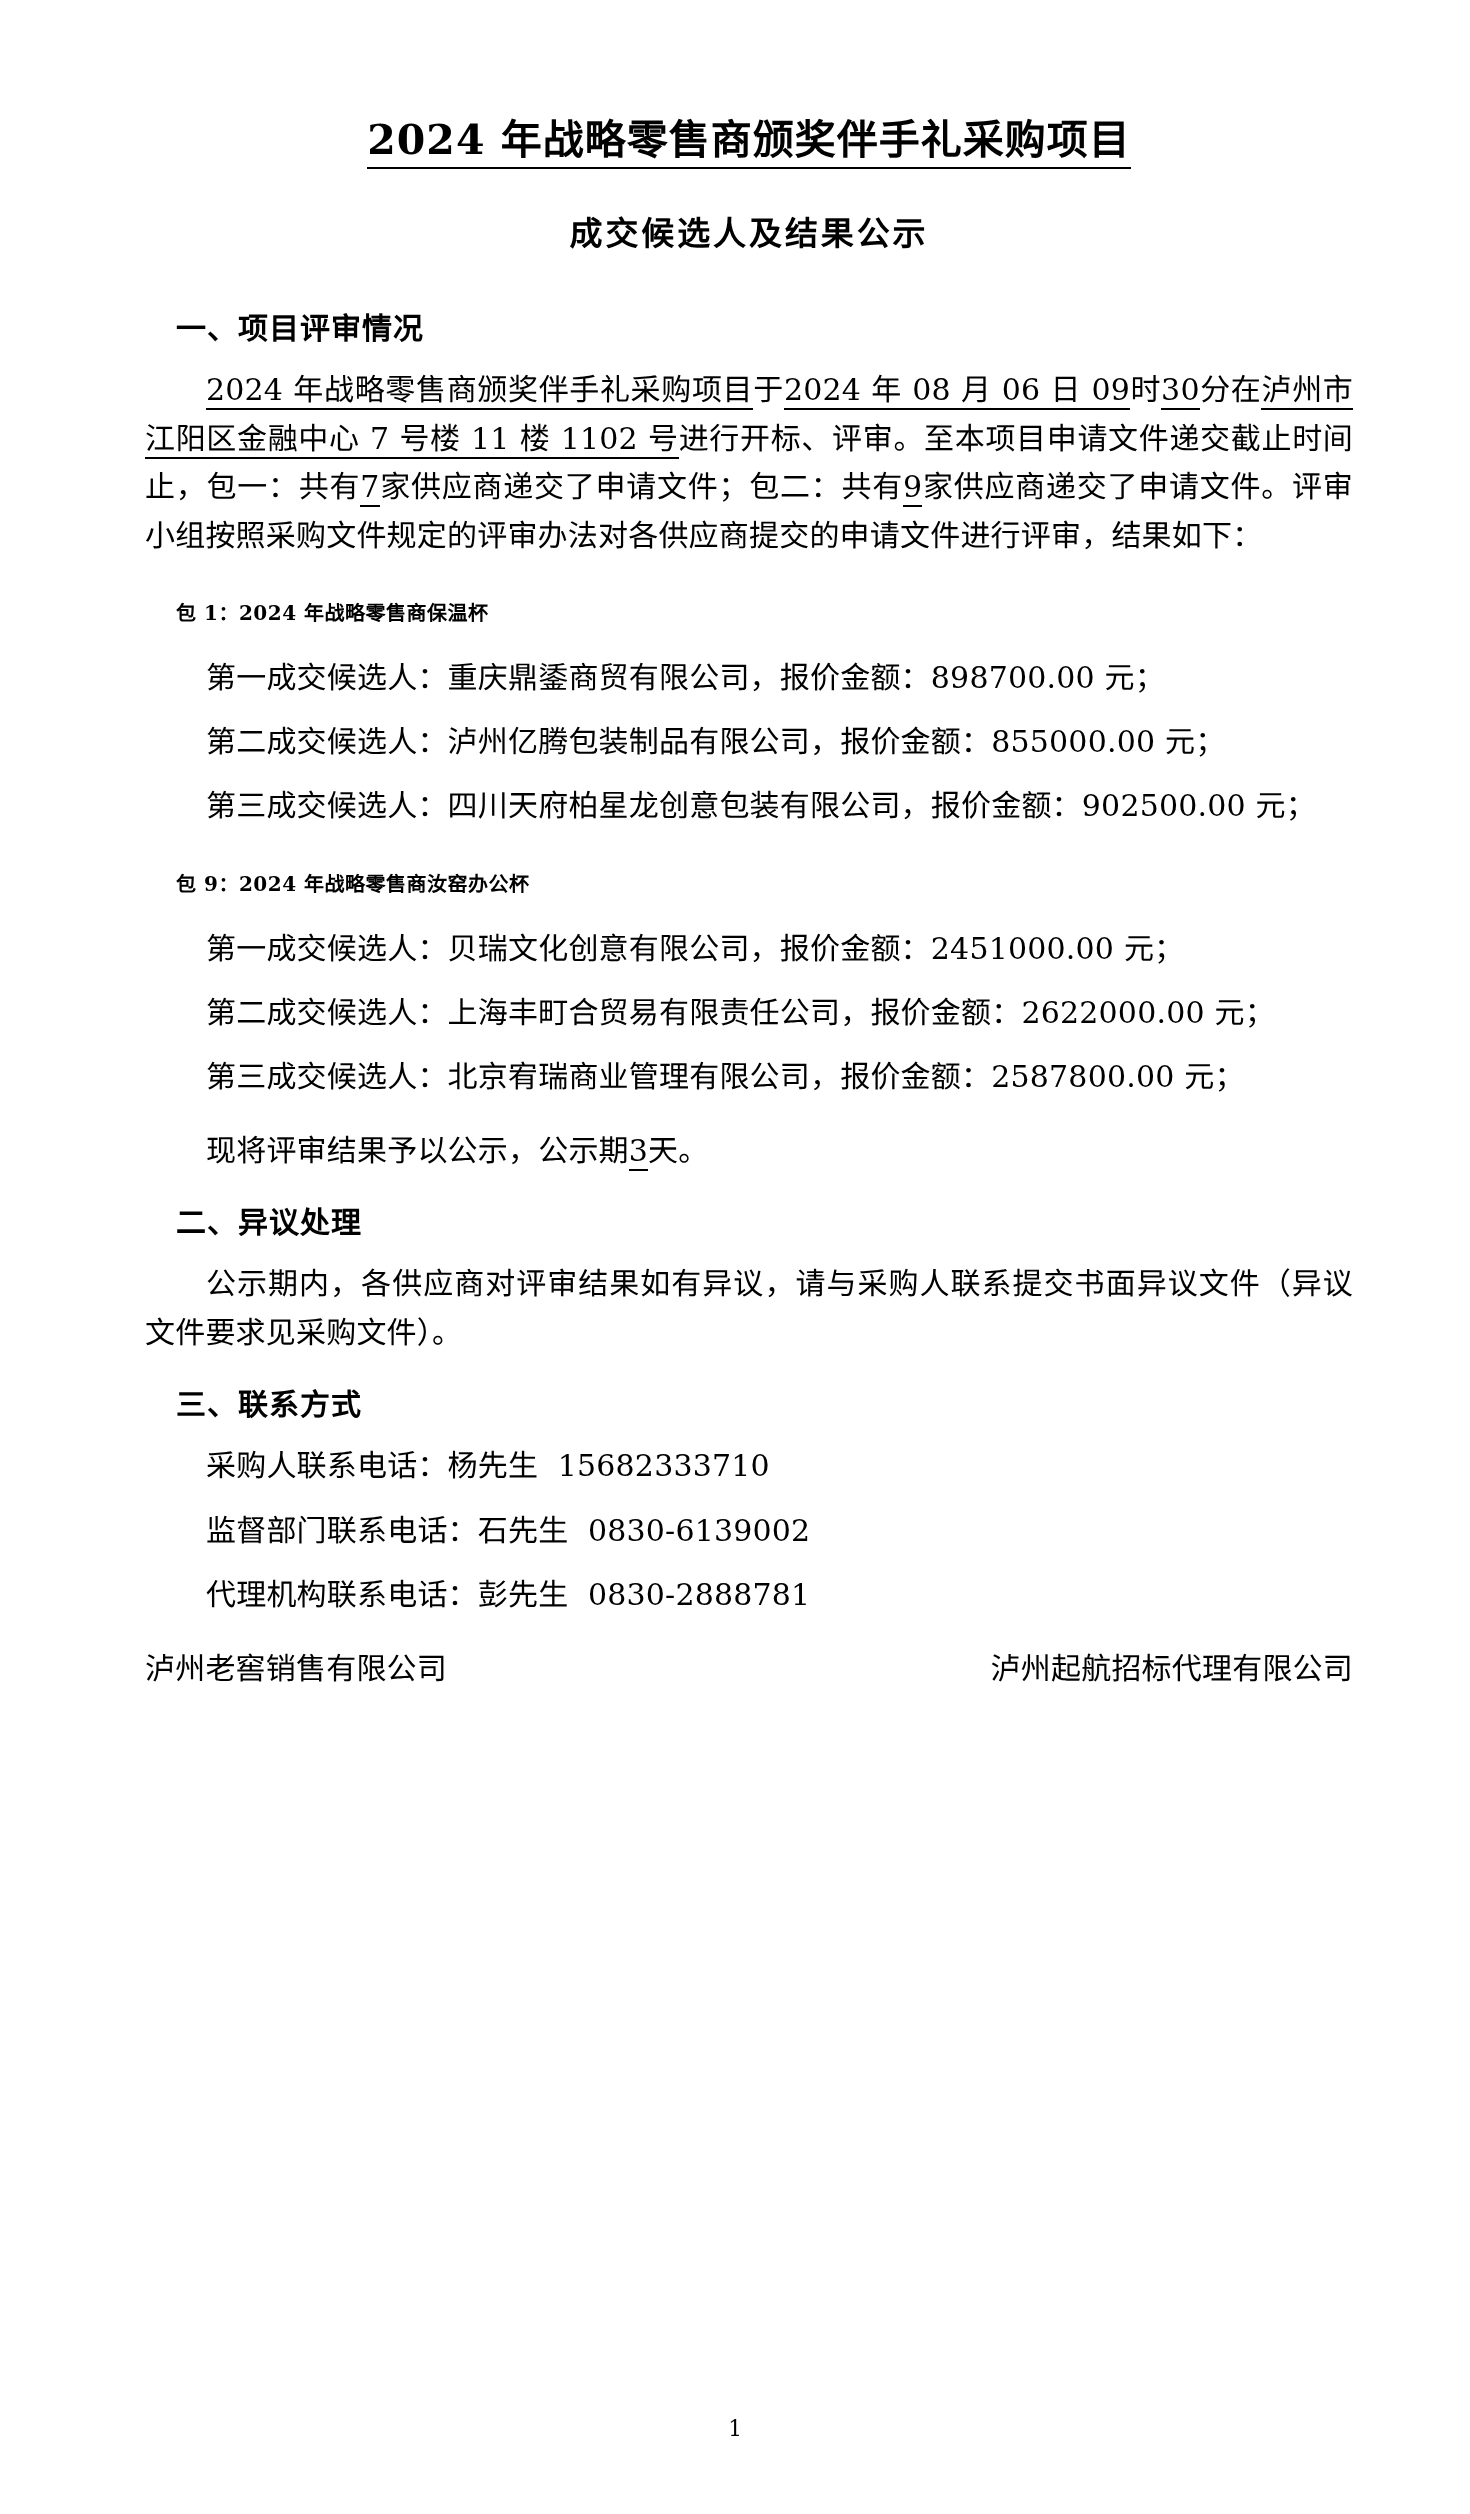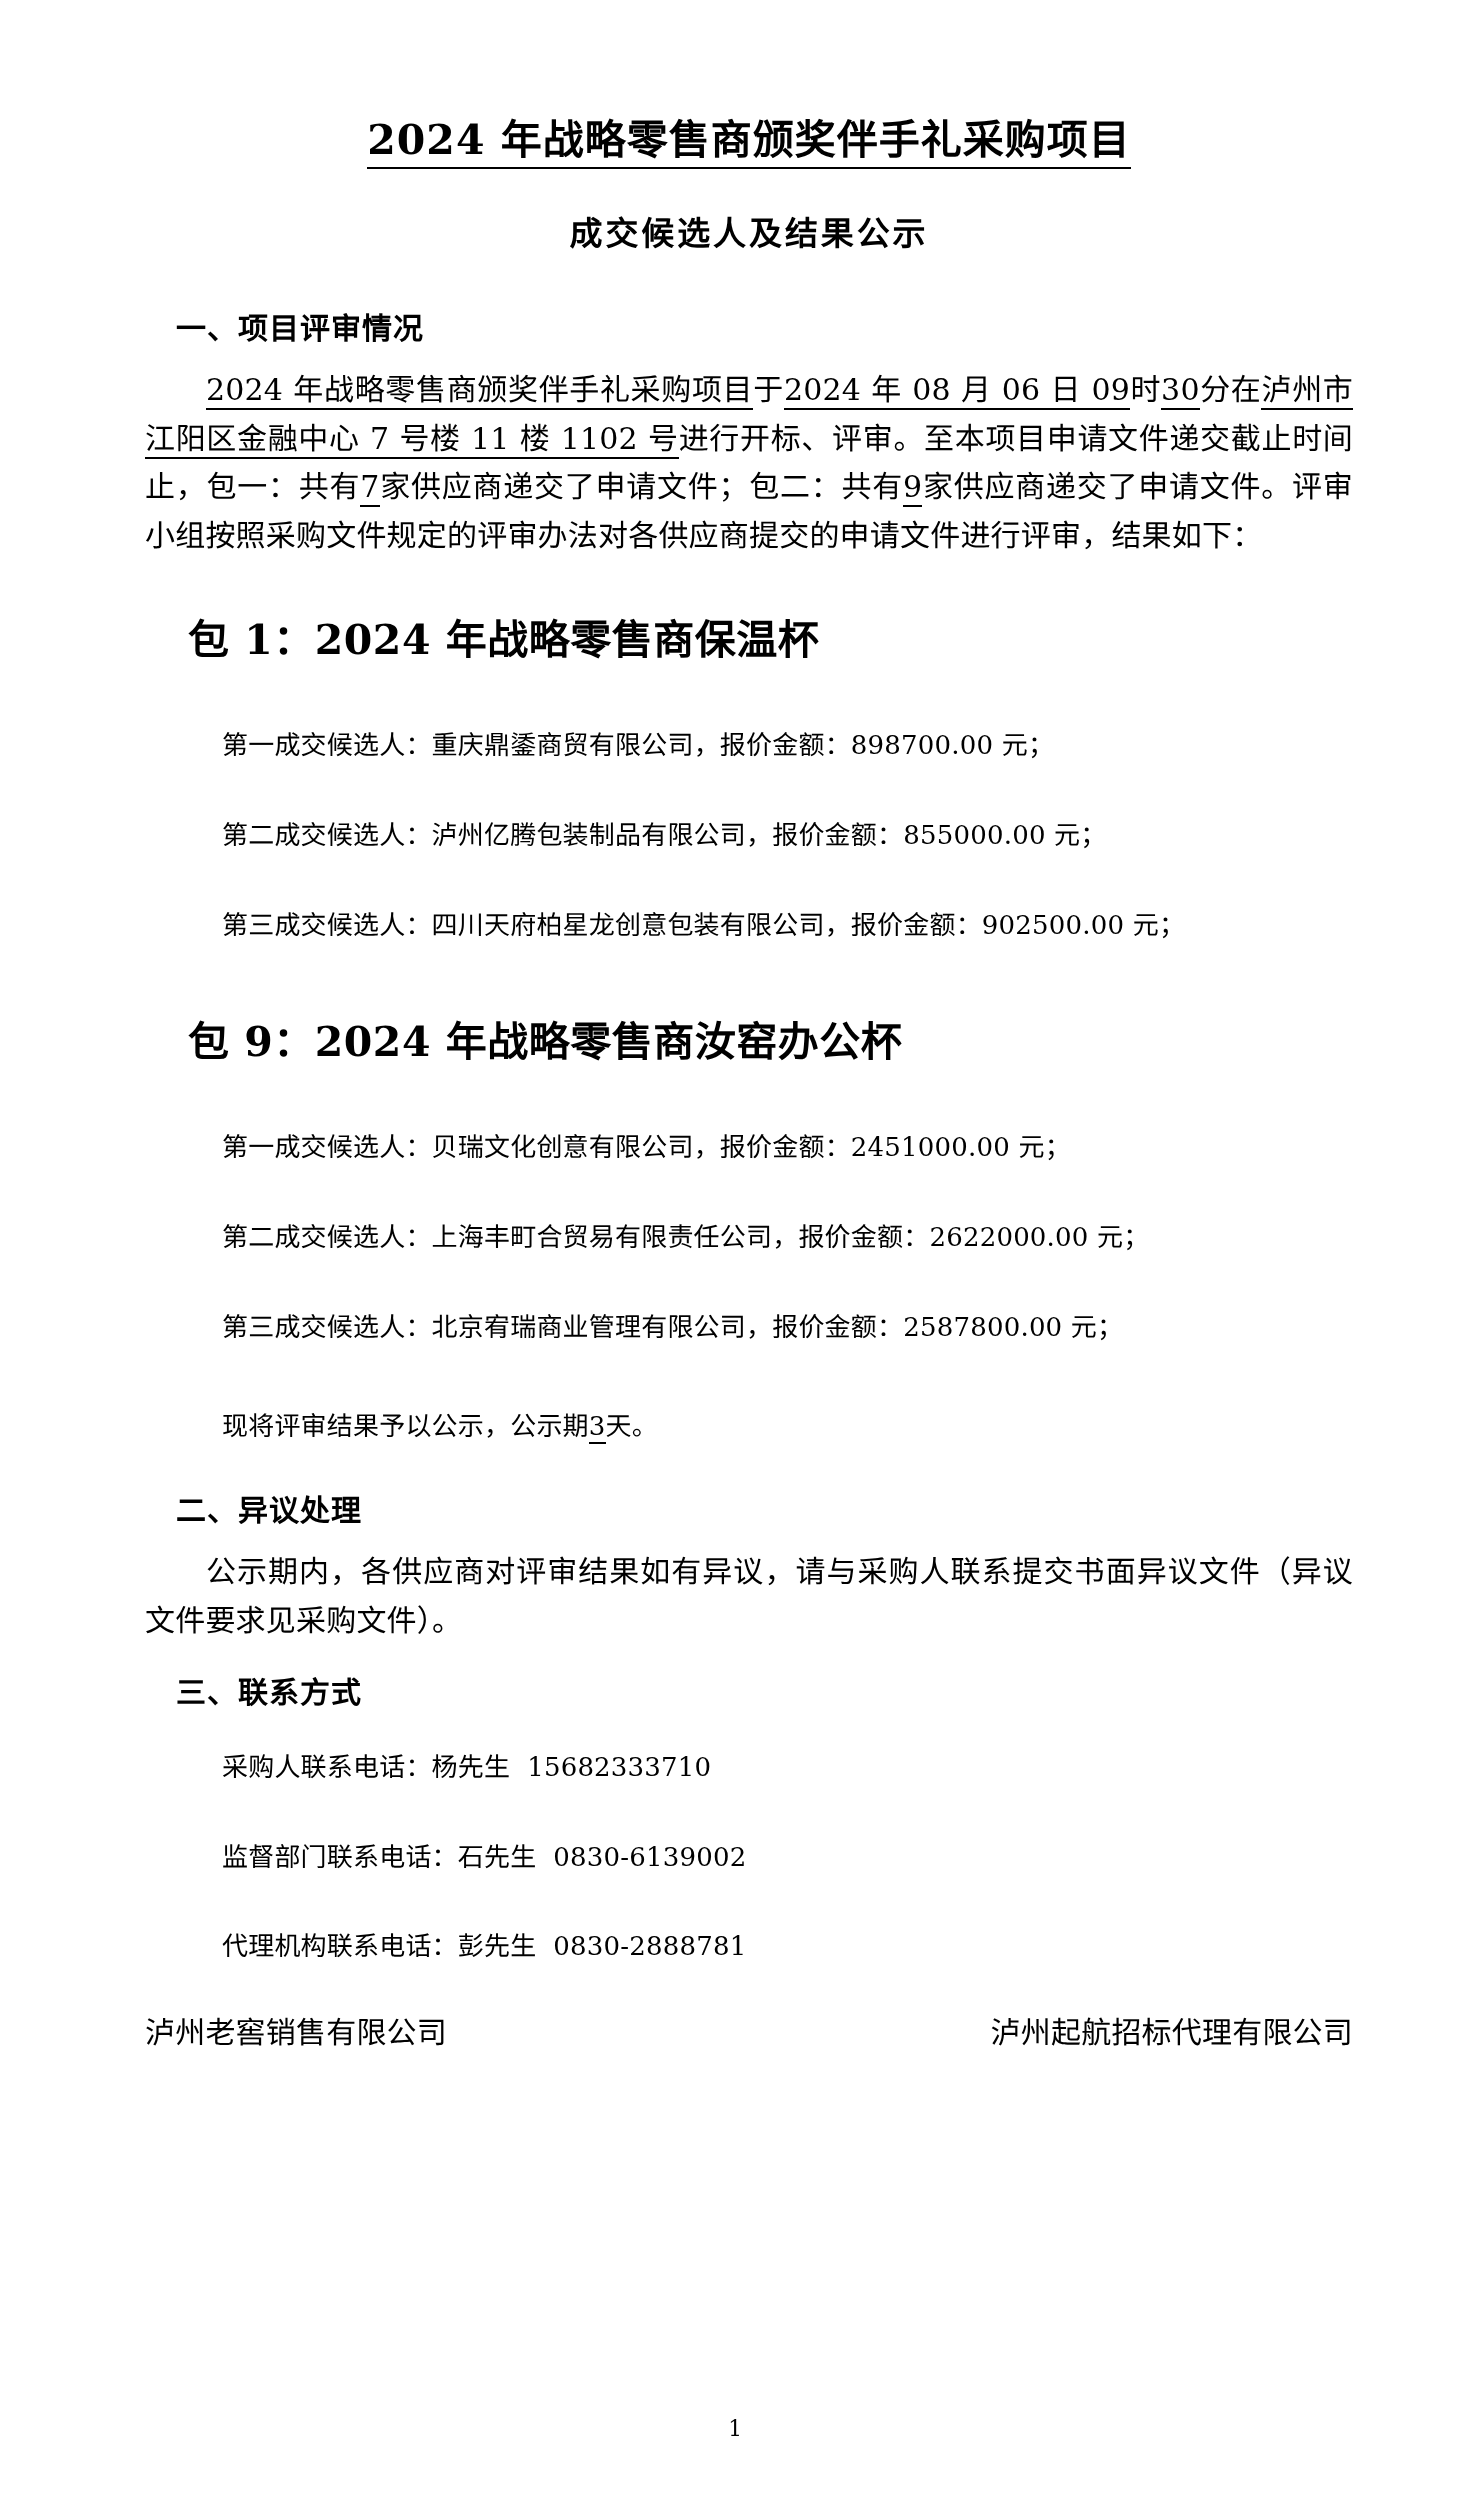--- a/index.html
+++ b/index.html
@@ -56,42 +56,42 @@
   
   .section-heading {
     font-size: 30px;
     font-weight: bold;
     letter-spacing: 1px;
     margin: 0;
     line-height: 1.45;
     text-indent: 31px;
   }
   .pkg-heading {
-    font-size: 41px;
+    font-size: 20px;
     font-weight: bold;
     letter-spacing: 0.5px;
-    margin: 12px;
+    margin: 0;
     line-height: 1.45;
     text-indent: 31px;
   }
 
   
   .body-para {
     font-size: 30px;
     line-height: 1.62;
     margin: 0;
     text-align: justify;
     text-justify: inter-ideograph;
     text-indent: 61px;
     letter-spacing: 0.2px;
   }
   .body-line {
-    font-size: 26px;
+    font-size: 30px;
     line-height: 1.62;
-    margin: 16px;
+    margin: 0;
     text-indent: 61px;
     letter-spacing: 0.2px;
     white-space: nowrap;
   }
   .body-line.wrapable {
     white-space: normal;
   }
   .u {
     text-decoration: none;
     border-bottom: 2px solid #000;

